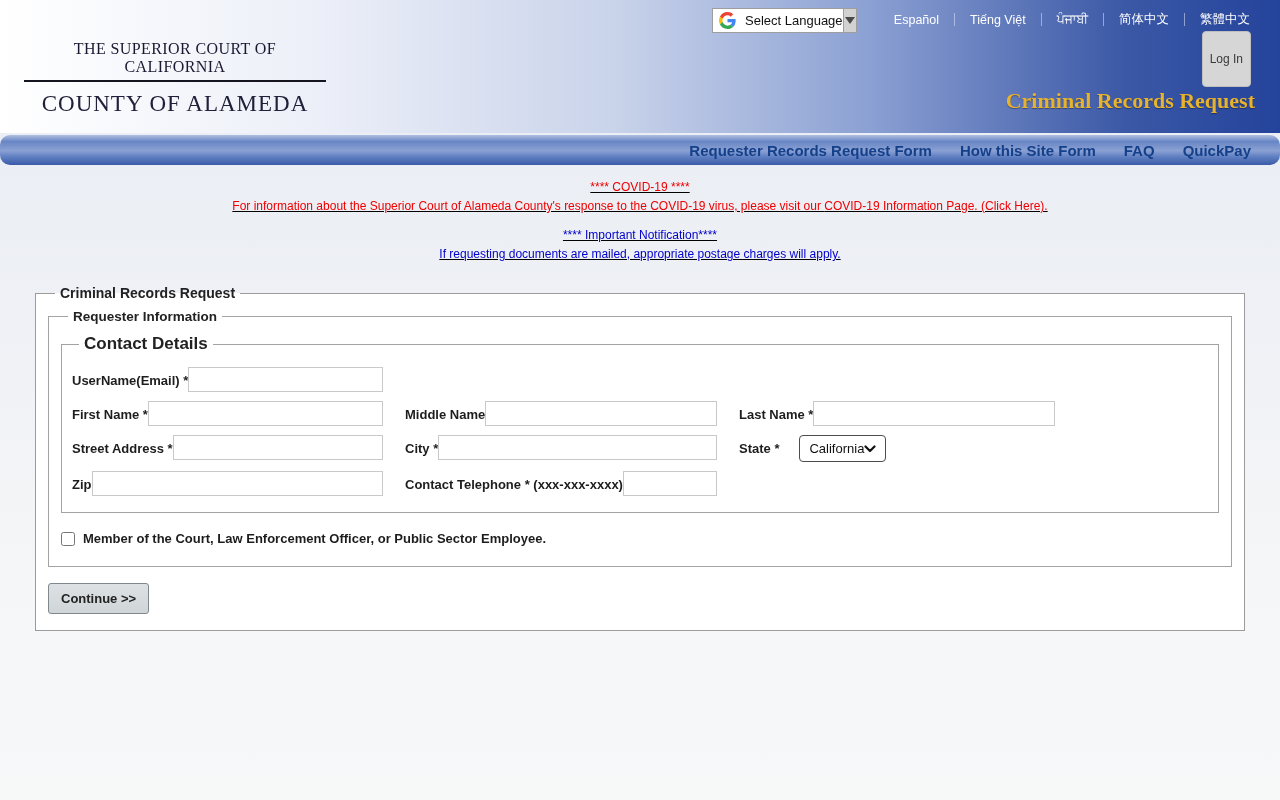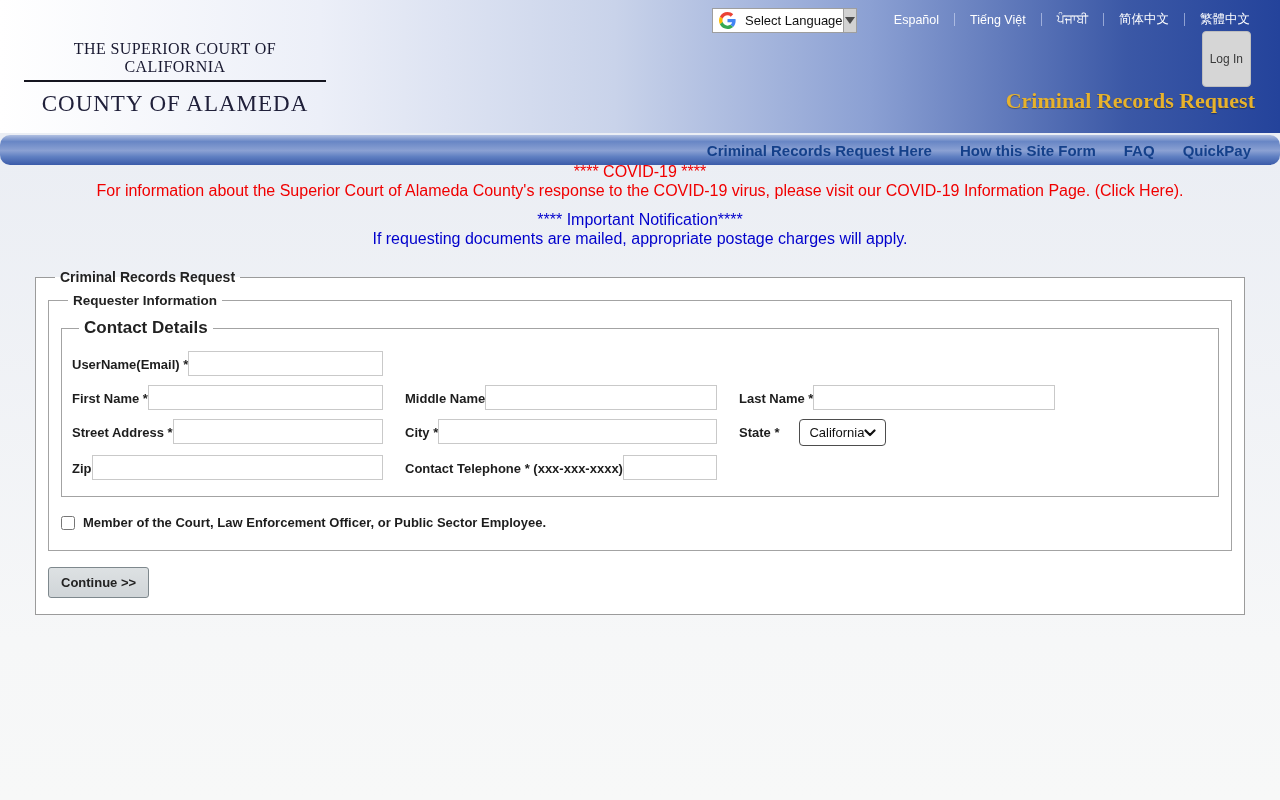--- a/index.html
+++ b/index.html
@@ -39,21 +39,21 @@
   .login-btn { position:absolute; top:31px; right:29px; background:#d6d6d6; color:#3a3a3a;
     font-size:12px; padding:20px 7px; border:1px solid #bfbfbf; border-radius:4px; cursor:pointer; }
 
   
   .navbar { height:30px; margin-top:2px; border-radius:10px;
     background:linear-gradient(180deg,#b0bfe1 0%,#6886c5 22%,#8ba1d3 52%,#6080c2 72%,#3a5aa9 100%);
     display:flex; align-items:center; justify-content:flex-end; gap:28px; padding-right:29px; }
   .nav-item { font-weight:bold; font-size:15px; color:#14408a; cursor:pointer; white-space:nowrap; }
 
   
-  .notices { text-align:center; font-size:16px; line-height:13px; }
+  .notices { text-align:center; margin-top:16px; font-size:12px; line-height:13px;text-decoration:underline; }
   .n-red { color:#f00000; }
   .n-blue { color:#0000cc; }
   .notices .row2 { margin-top:6px; }
   .notices .row3 { margin-top:16px; }
   .notices .row4 { margin-top:6px; }
   .covid-link { color:#f00000; cursor:pointer; }
 
   
   .form-wrap { margin:24px 35px 0; }
   fieldset { border:1px solid #9b9b9b; background:#fff; }
@@ -116,21 +116,21 @@
     <span class="lang-sep"></span>
     <span class="lang-link">繁體中文</span>
   </div>
 
   <span class="login-btn">Log In</span>
 
   <div class="page-title">Criminal Records Request</div>
 </div>
 
 <div class="navbar">
-  <span class="nav-item">Criminal Records Request Here</span>
+  <span class="nav-item">Requester Records Request Form</span>
   <span class="nav-item">How this Site Form</span>
   <span class="nav-item">FAQ</span>
   <span class="nav-item">QuickPay</span>
 </div>
 
 <div class="notices">
   <div class="n-red">**** COVID-19 ****</div>
   <div class="n-red row2"><span>For information about the Superior Court of Alameda County's response to the COVID-19 virus, please visit our </span><span class="covid-link">COVID-19 Information Page. (Click Here).</span></div>
   <div class="n-blue row3">**** Important Notification****</div>
   <div class="n-blue row4">If requesting documents are mailed, appropriate postage charges will apply.</div>

